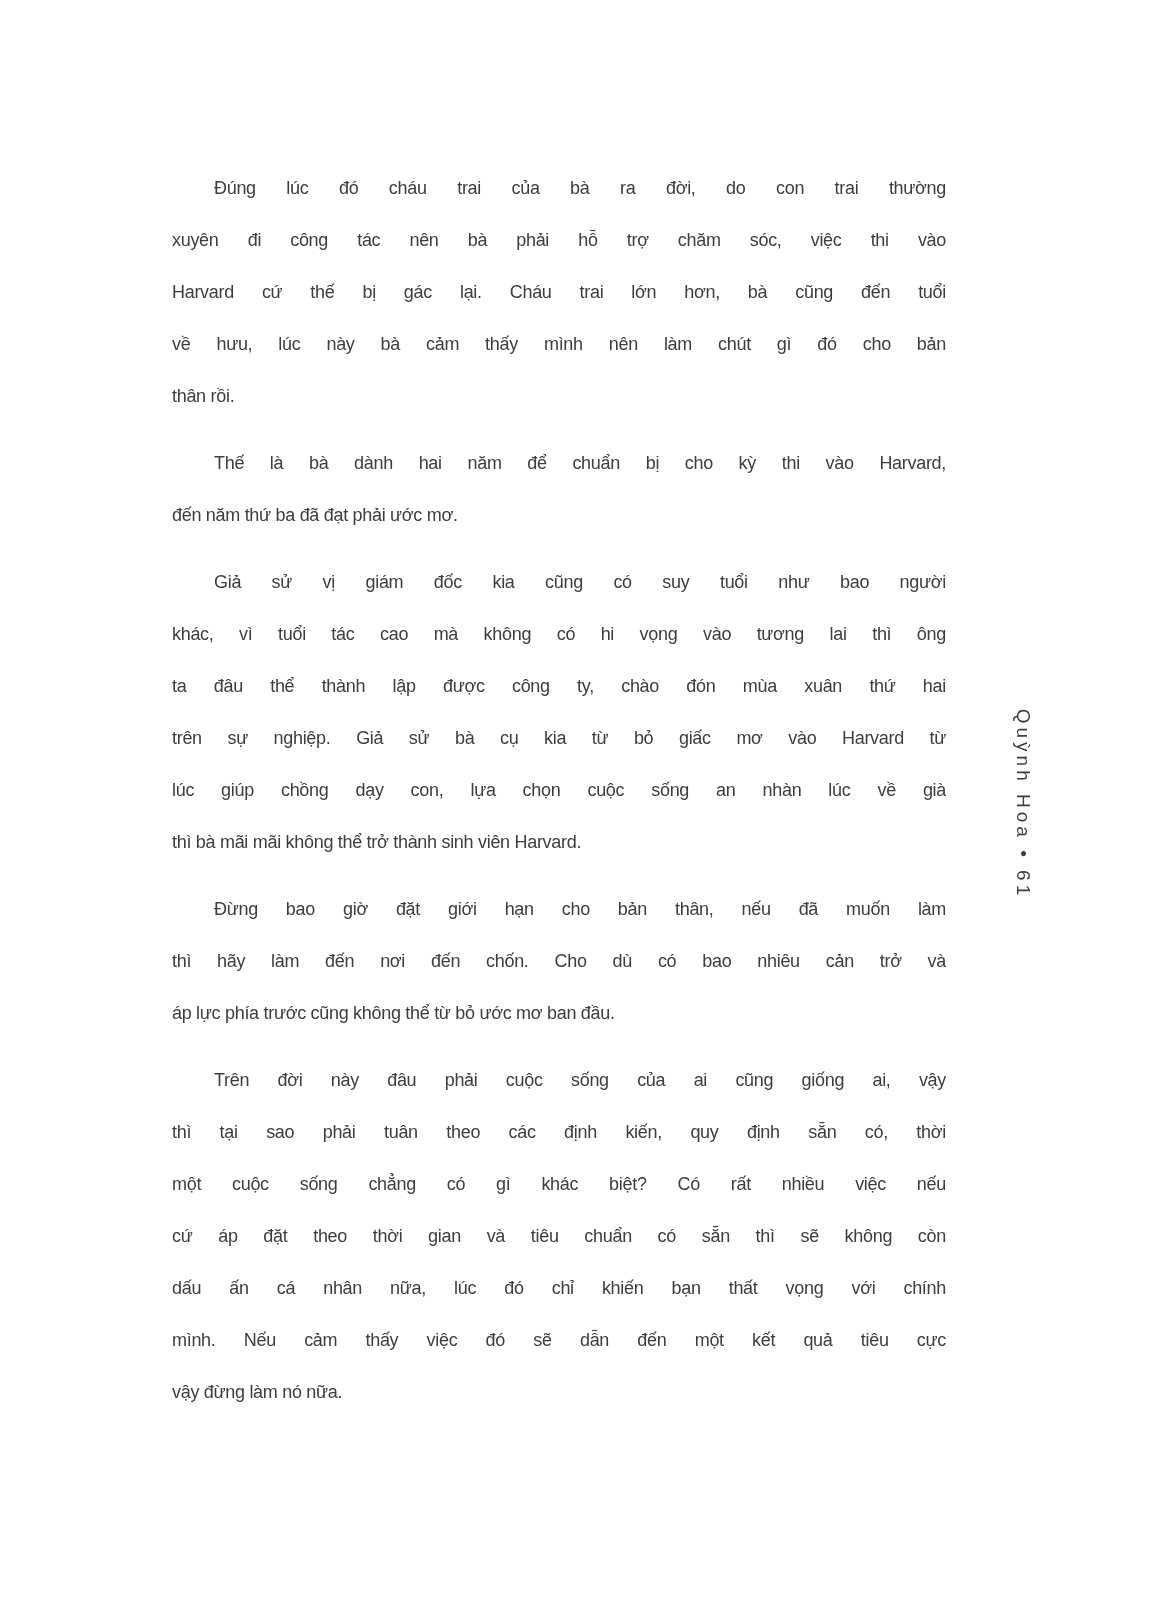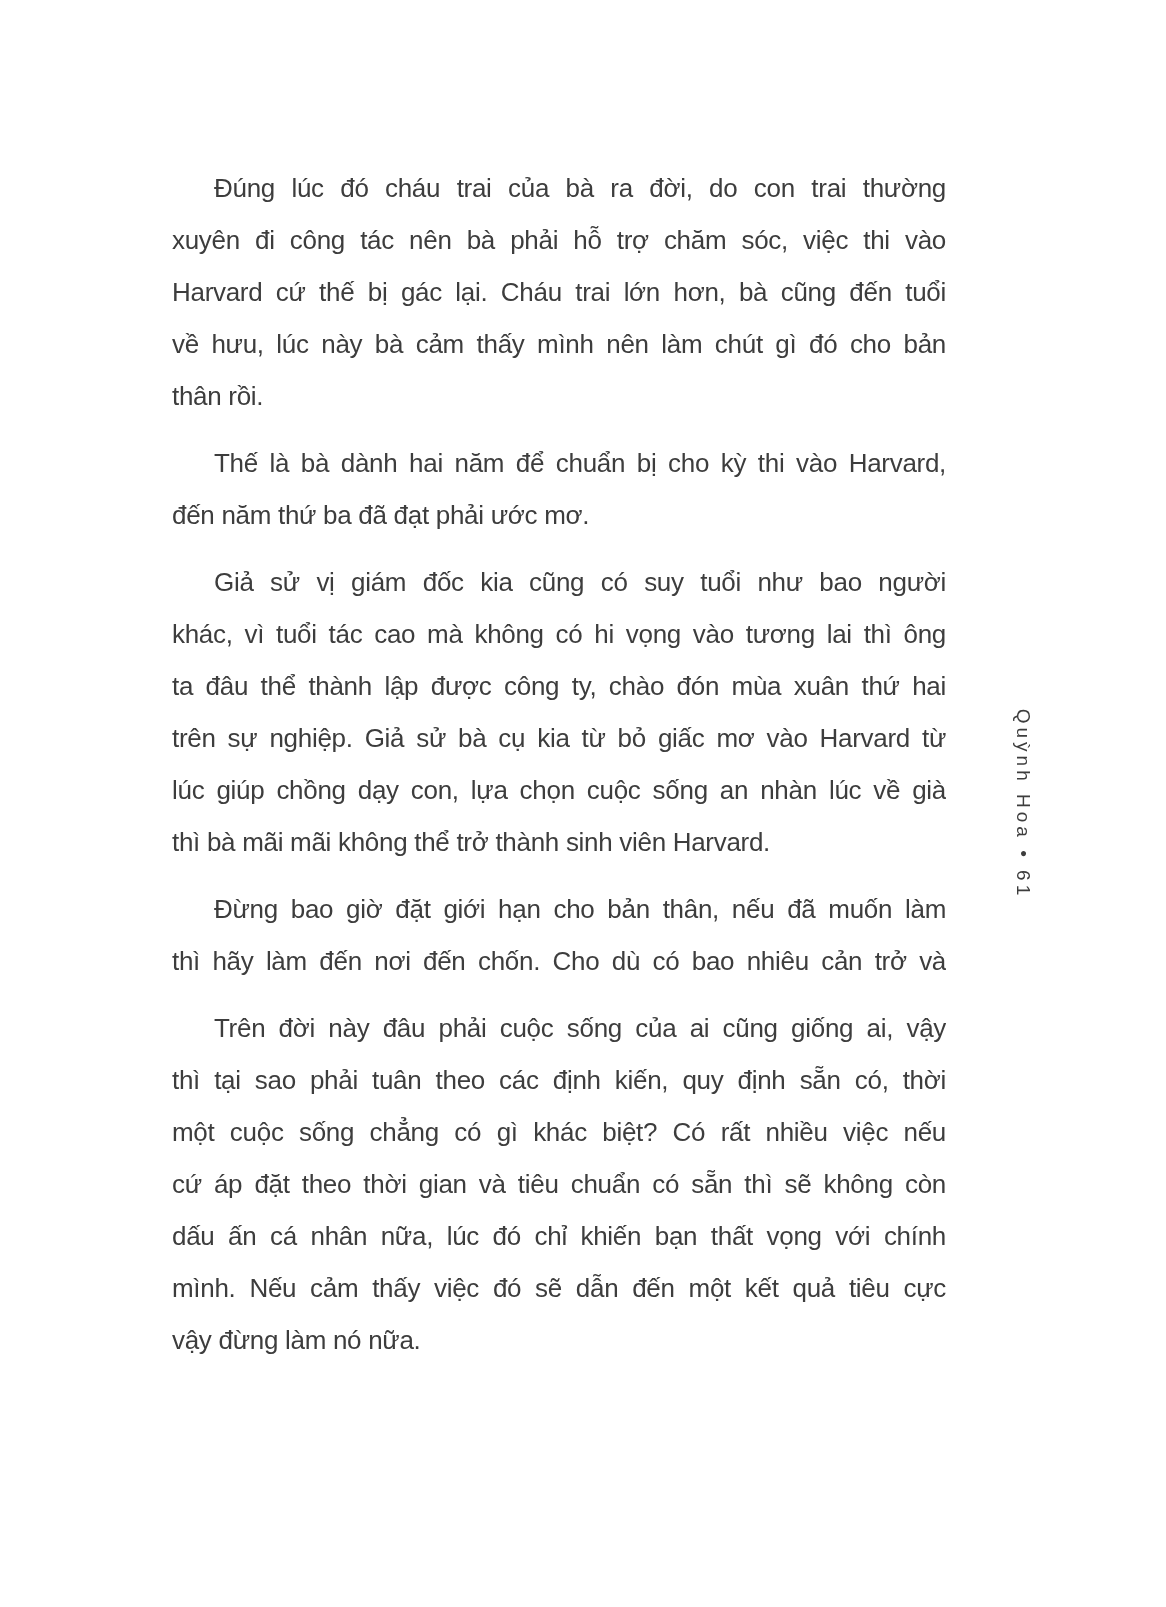--- a/index.html
+++ b/index.html
@@ -23,21 +23,21 @@
     width: 774px;
   }
   .para {
     margin: 0 0 15px 0;
     padding: 0;
   }
   .line {
     display: block;
     height: 52px;
     line-height: 52px;
-    font-size: 26px;
+    font-size: 18px;
     letter-spacing: -0.3px;
     text-align: justify;
     text-align-last: justify;
     text-justify: inter-word;
     overflow: hidden;
     white-space: normal;
   }
   .line.para-first {
     text-indent: 42px;
   }
@@ -81,20 +81,21 @@
         <span class="line para-first">Giả sử vị giám đốc kia cũng có suy tuổi như bao người</span>
         <span class="line">khác, vì tuổi tác cao mà không có hi vọng vào tương lai thì ông</span>
         <span class="line">ta đâu thể thành lập được công ty, chào đón mùa xuân thứ hai</span>
         <span class="line">trên sự nghiệp. Giả sử bà cụ kia từ bỏ giấc mơ vào Harvard từ</span>
         <span class="line">lúc giúp chồng dạy con, lựa chọn cuộc sống an nhàn lúc về già</span>
         <span class="line para-last">thì bà mãi mãi không thể trở thành sinh viên Harvard.</span>
       </p>
       <p class="para">
         <span class="line para-first">Đừng bao giờ đặt giới hạn cho bản thân, nếu đã muốn làm</span>
         <span class="line">thì hãy làm đến nơi đến chốn. Cho dù có bao nhiêu cản trở và</span>
+        <span class="line para-last">áp lực phía trước cũng không thể từ bỏ ước mơ ban đầu.</span>
       </p>
       <p class="para">
         <span class="line para-first">Trên đời này đâu phải cuộc sống của ai cũng giống ai, vậy</span>
         <span class="line">thì tại sao phải tuân theo các định kiến, quy định sẵn có, thời</span>
         <span class="line">một cuộc sống chẳng có gì khác biệt? Có rất nhiều việc nếu</span>
         <span class="line">cứ áp đặt theo thời gian và tiêu chuẩn có sẵn thì sẽ không còn</span>
         <span class="line">dấu ấn cá nhân nữa, lúc đó chỉ khiến bạn thất vọng với chính</span>
         <span class="line">mình. Nếu cảm thấy việc đó sẽ dẫn đến một kết quả tiêu cực</span>
         <span class="line para-last">vậy đừng làm nó nữa.</span>
       </p>

